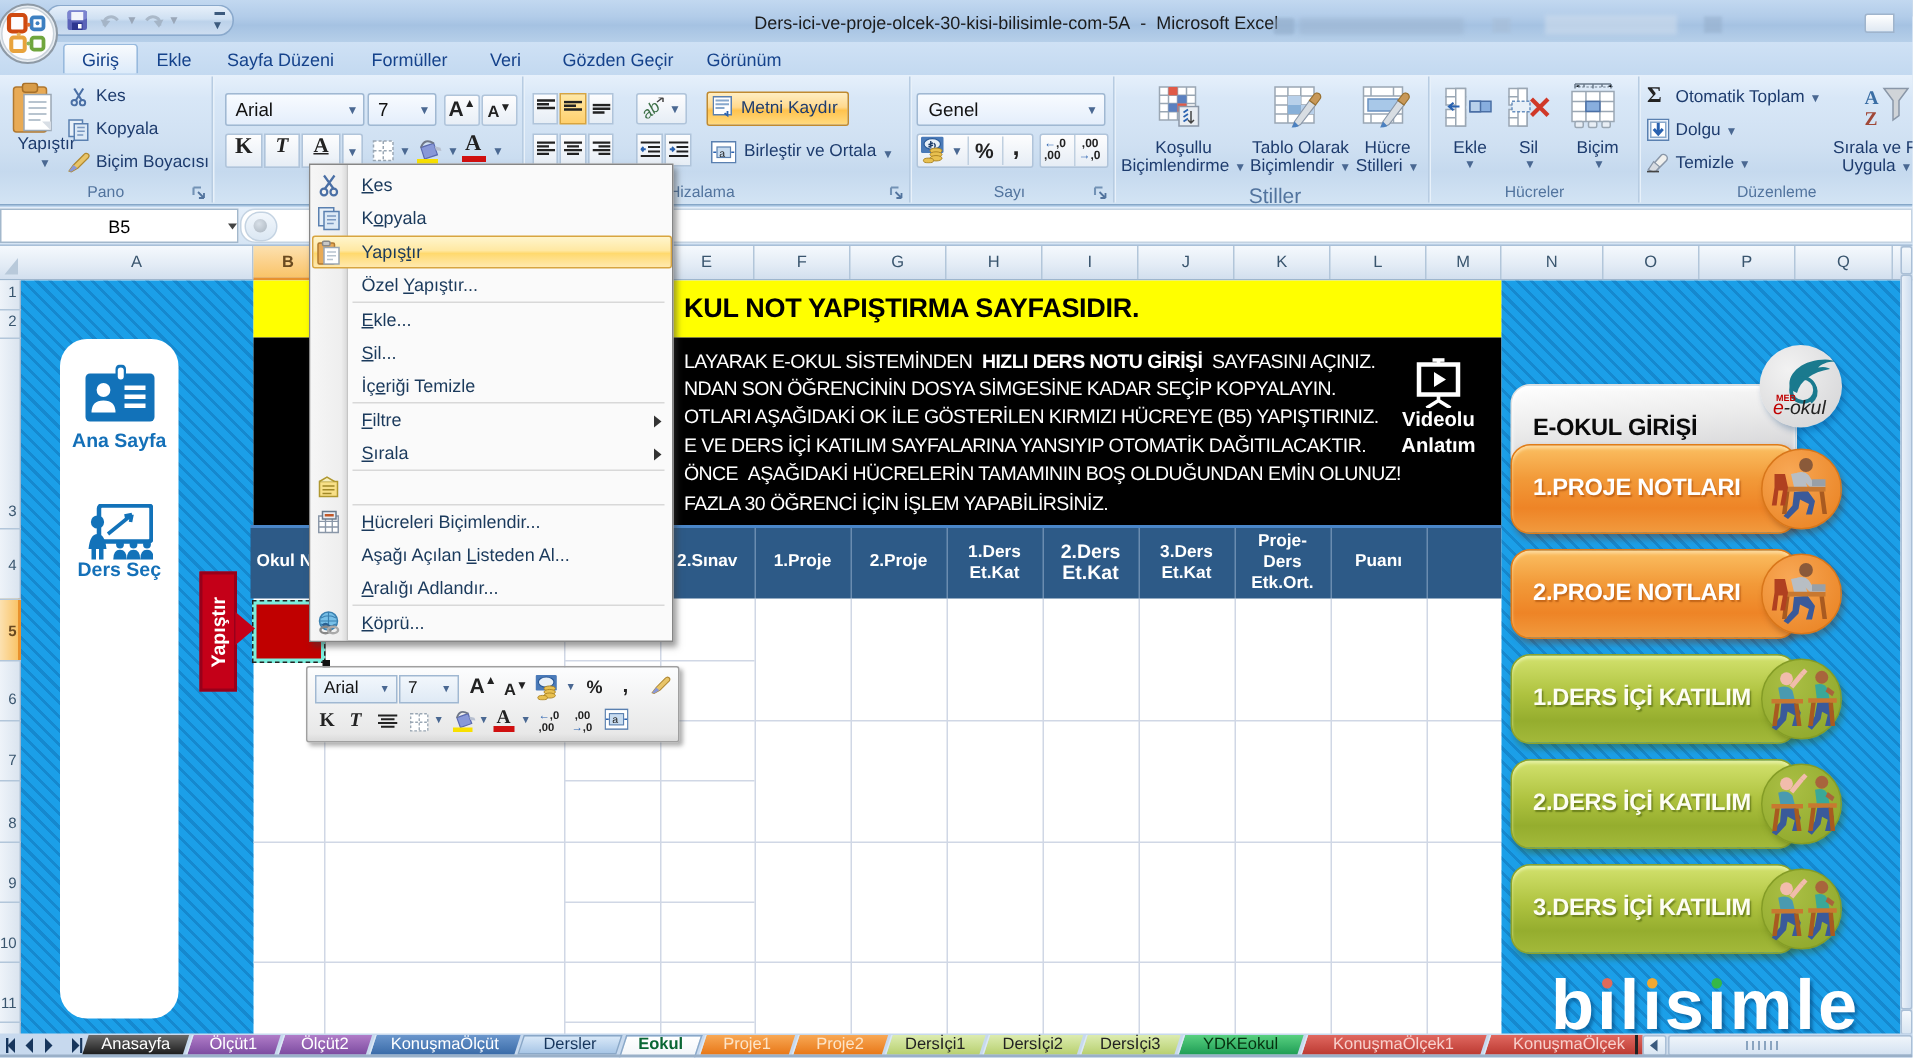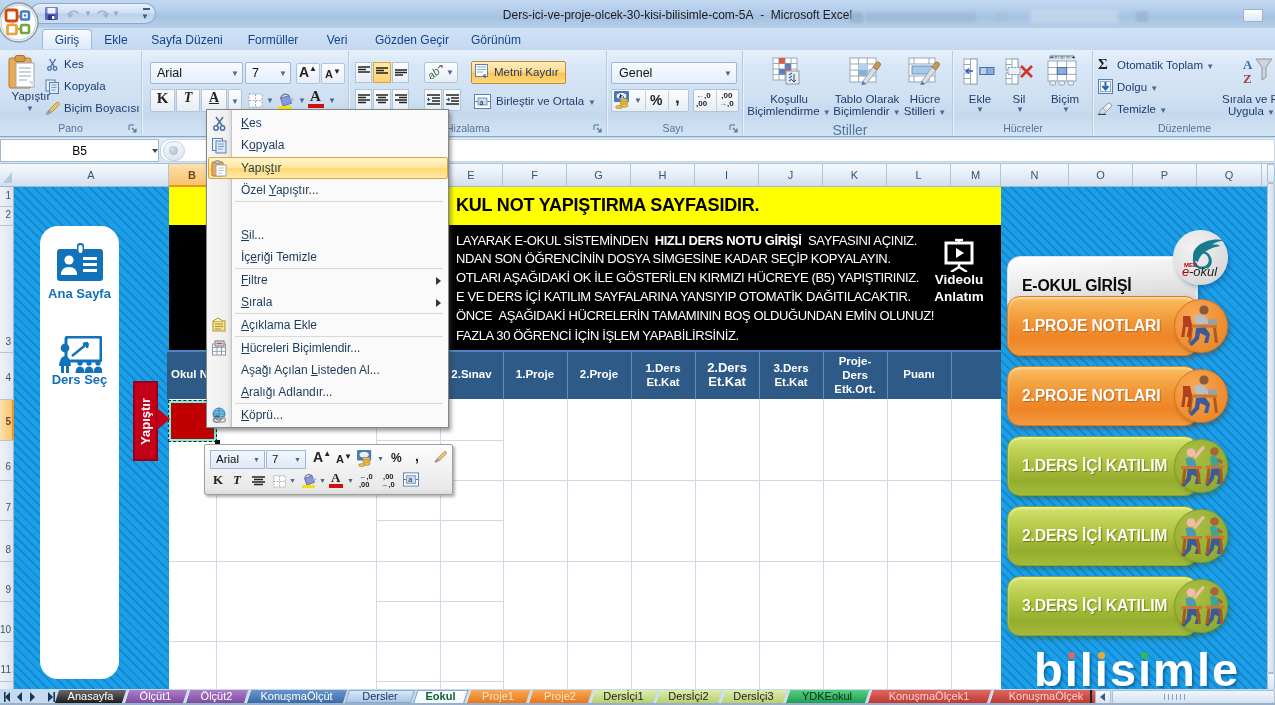--- a/index.html
+++ b/index.html
@@ -692,39 +692,39 @@
       <span class="txt">K<u>o</u>pyala</span>
     </div>
   <div id="hi"></div>
   <div class="mi" style="top:47px;">
       <span class="txt">Yapış<u>t</u>ır</span>
     </div>
   <div class="mi" style="top:69px;">
       <span class="txt">Özel <u>Y</u>apıştır...</span>
     </div>
   <div class="msep" style="top:91px;"></div>
+  <div class="mi" style="top:92px;">
+      <span class="txt"><u>E</u>kle...</span>
+    </div>
   <div class="mi" style="top:114px;">
       <span class="txt"><u>S</u>il...</span>
     </div>
   <div class="mi" style="top:136px;">
       <span class="txt">İç<u>e</u>riği Temizle</span>
     </div>
   <div class="msep" style="top:158px;"></div>
   <div class="mi" style="top:159px;">
       <span class="txt"><u>F</u>iltre</span>
       <span class="marr"></span>
     </div>
   <div class="mi" style="top:181px;">
       <span class="txt"><u>S</u>ırala</span>
       <span class="marr"></span>
     </div>
   <div class="msep" style="top:203px;"></div>
-  <div class="mi" style="top:204px;">
-      <span class="txt"><u>A</u>çıklama Ekle</span>
-    </div>
   <div class="msep" style="top:226px;"></div>
   <div class="mi" style="top:227px;">
       <span class="txt"><u>H</u>ücreleri Biçimlendir...</span>
     </div>
   <div class="mi" style="top:249px;">
       <span class="txt">Aşağı Açılan <u>L</u>isteden Al...</span>
     </div>
   <div class="mi" style="top:271px;">
       <span class="txt"><u>A</u>ralığı Adlandır...</span>
     </div>

